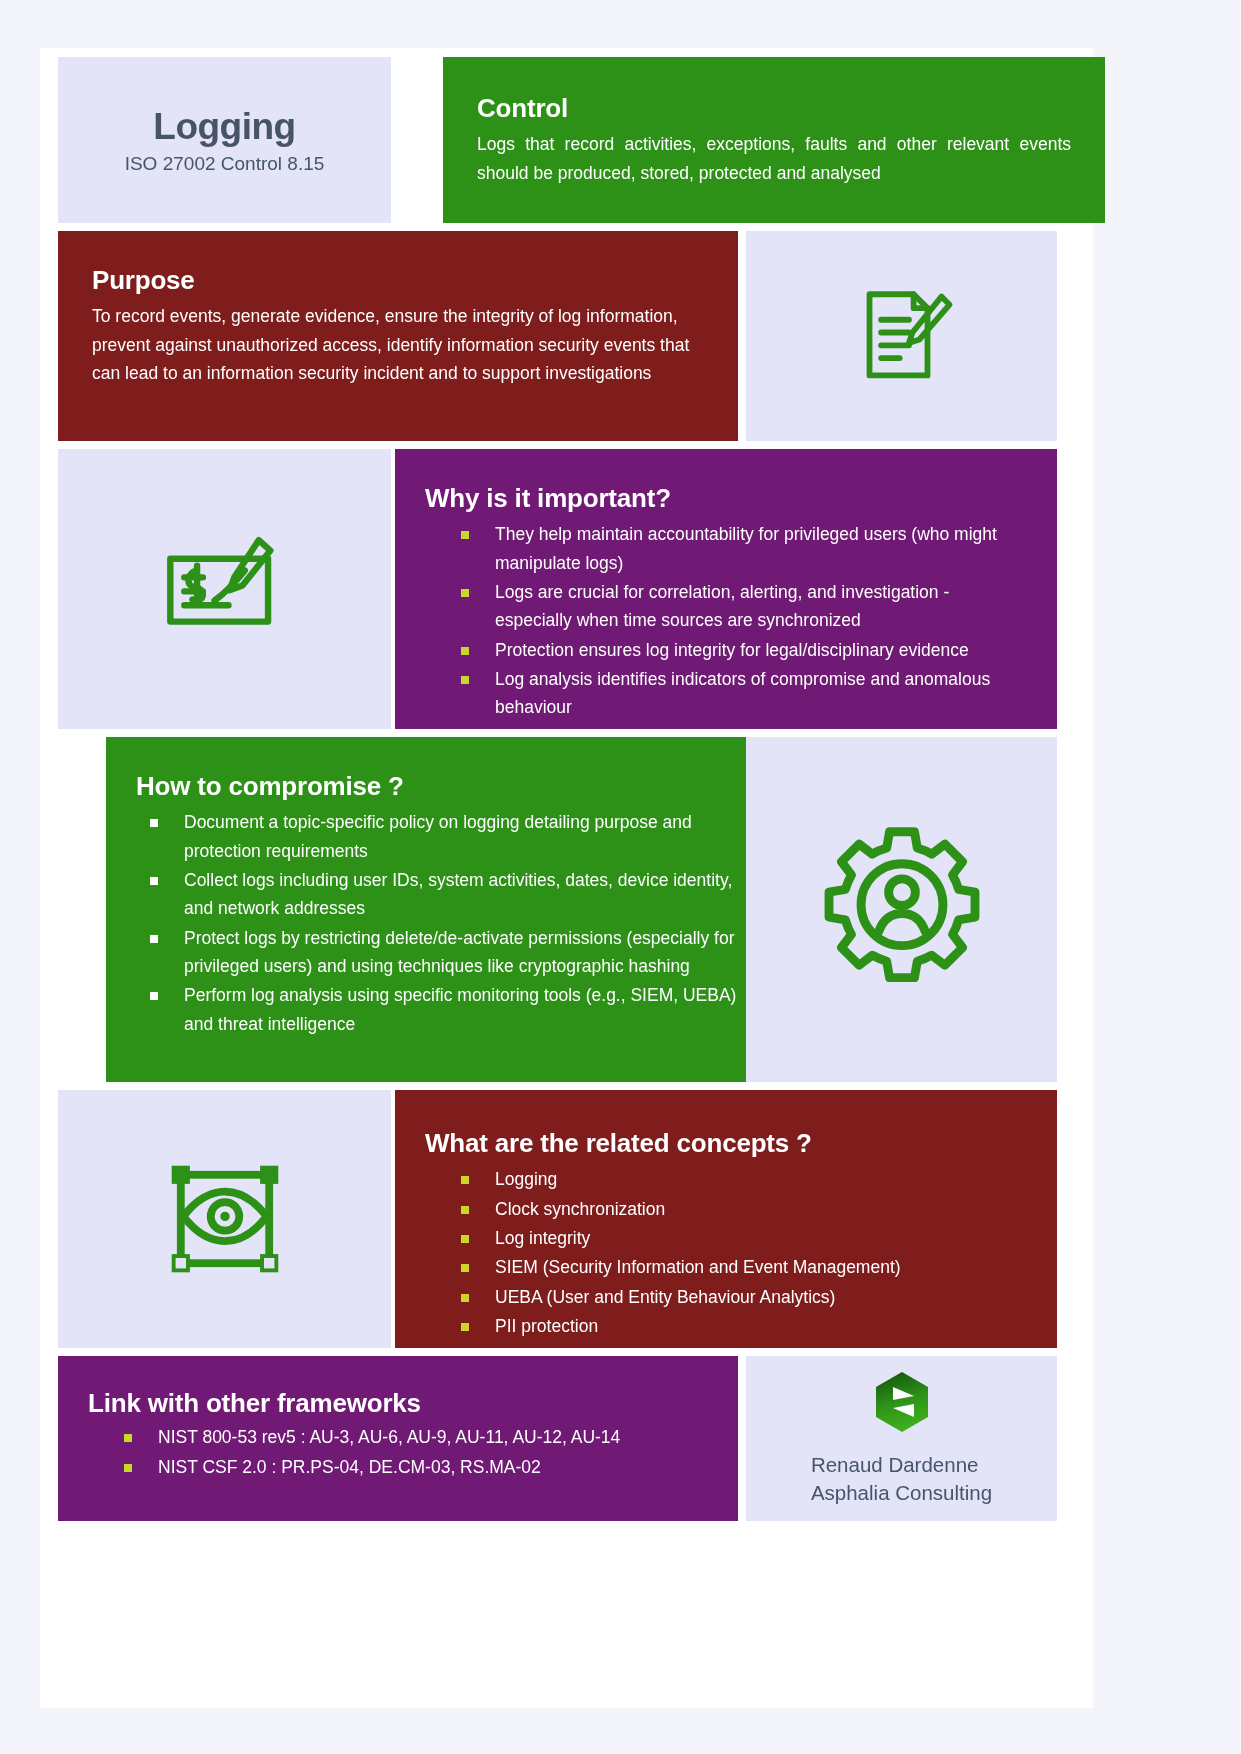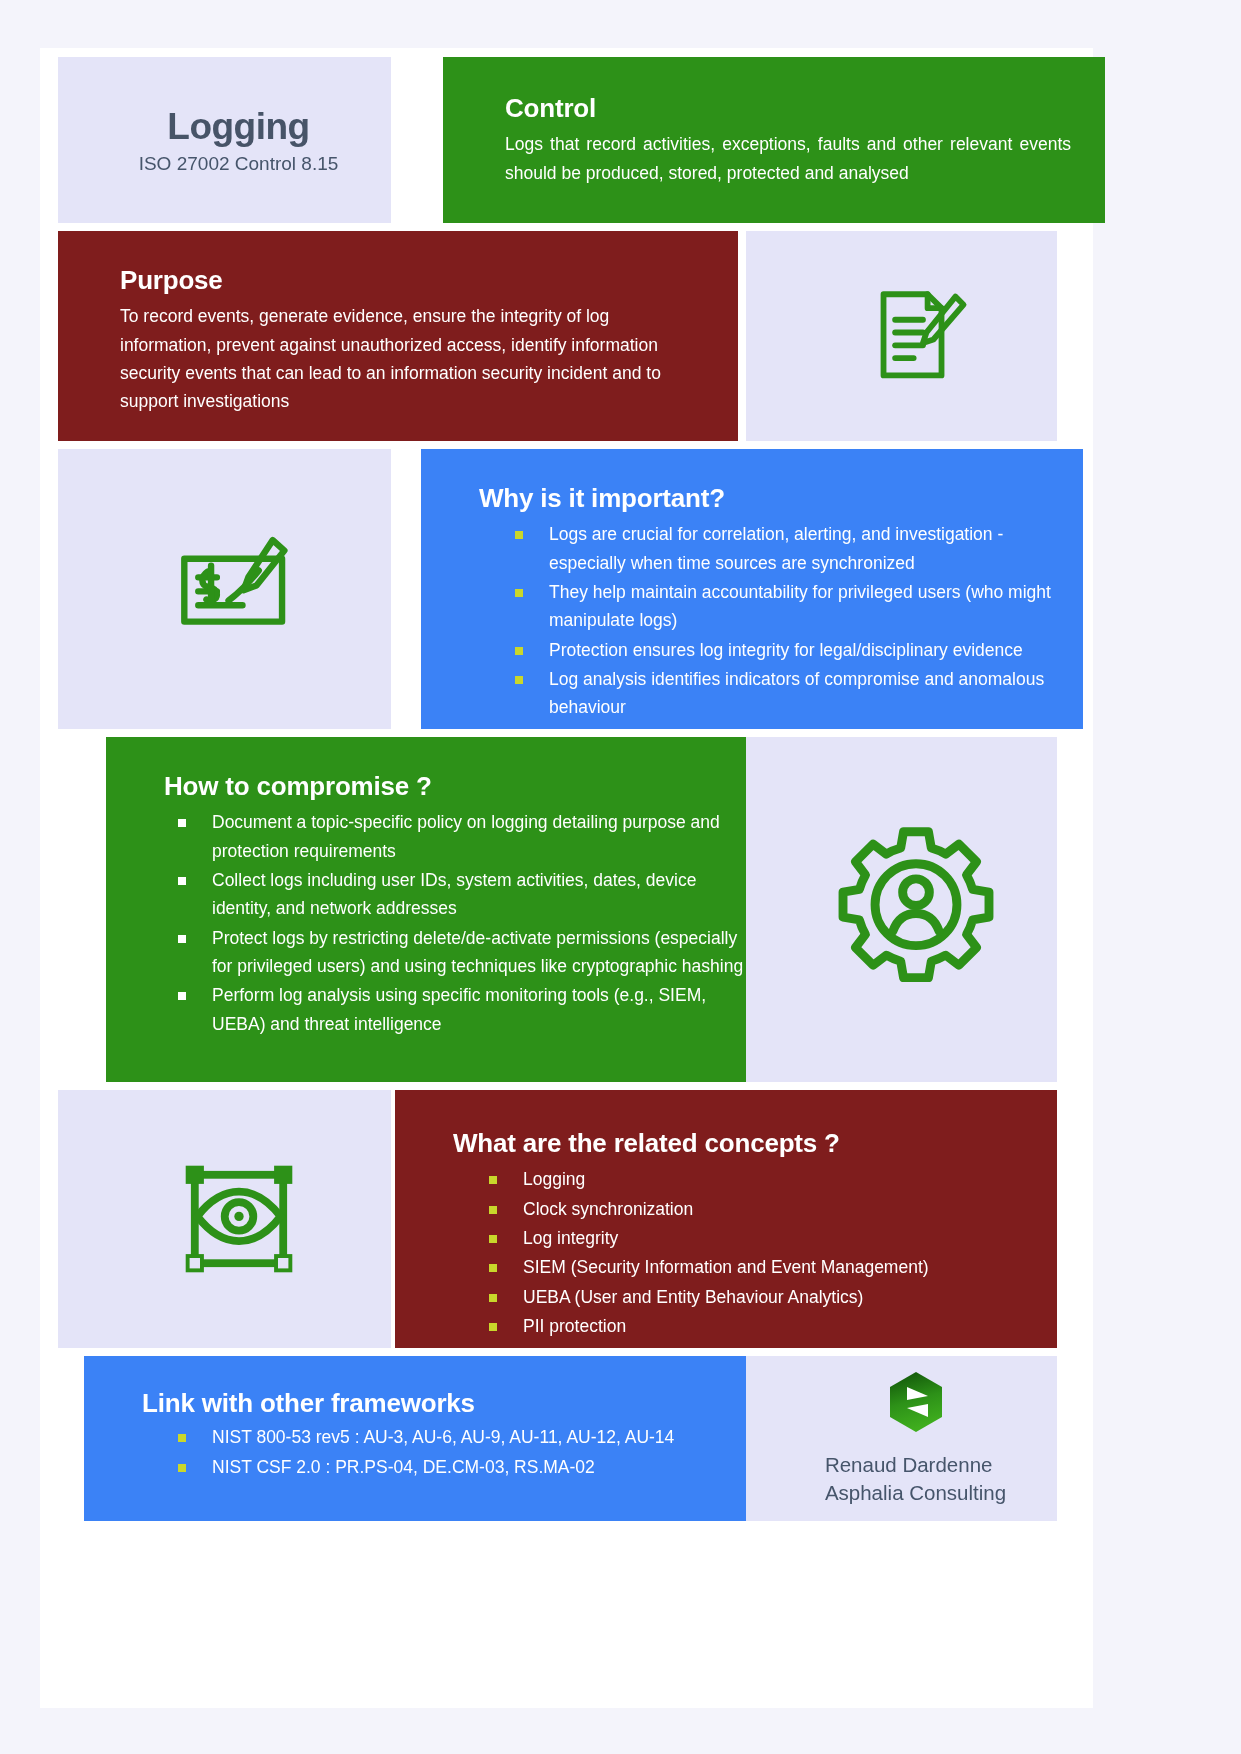--- a/index.html
+++ b/index.html
@@ -15,25 +15,25 @@
   .page {
     position: absolute;
     left: 40px;
     top: 48px;
     width: 1053px;
     height: 1660px;
     background: #ffffff;
   }
 
   
-  .card { position: absolute; padding-left: 28px; }
+  .card { position: absolute; }
   .card.lav   { background: #e4e4f8; flex-direction: column; }
   .card.green { background: #2d9118; margin-left: 48px; }
   .card.slate { background: #7f1d1d; }
-  .card.dark  { background: #3b82f6; margin-left: 26px; }
+  .card.dark  { background: #701a75; }
 
   .pad { padding: 26px 30px 24px 30px; }
 
   h2.heading {
     color: #ffffff;
     font-size: 26px;
     font-weight: bold;
     line-height: 1.2;
     margin-bottom: 6px;
     letter-spacing: -0.2px;
@@ -172,22 +172,22 @@
         <path d="M46 58 c8 -6 18 -16 26 -26" stroke-width="5.5"></path>
         <path d="M84 6 l10 9 -24 30 -11 4 4 -11 z"></path>
       </svg>
     </span>
   </div>
 
   <div class="card dark" id="why-card">
     <div class="pad">
       <h2 class="heading">Why is it important?</h2>
       <ul class="blist">
+          <li>They help maintain accountability for privileged users (who might manipulate logs)</li>
           <li>Logs are crucial for correlation, alerting, and investigation - especially when time sources are synchronized</li>
-          <li>They help maintain accountability for privileged users (who might manipulate logs)</li>
           <li>Protection ensures log integrity for legal/disciplinary evidence</li>
           <li>Log analysis identifies indicators of compromise and anomalous behaviour</li>
         </ul>
     </div>
   </div>
 
   <div class="card green" id="how-card">
     <div class="pad">
       <h2 class="heading">How to compromise ?</h2>
       <ul class="blist white-bullets">

